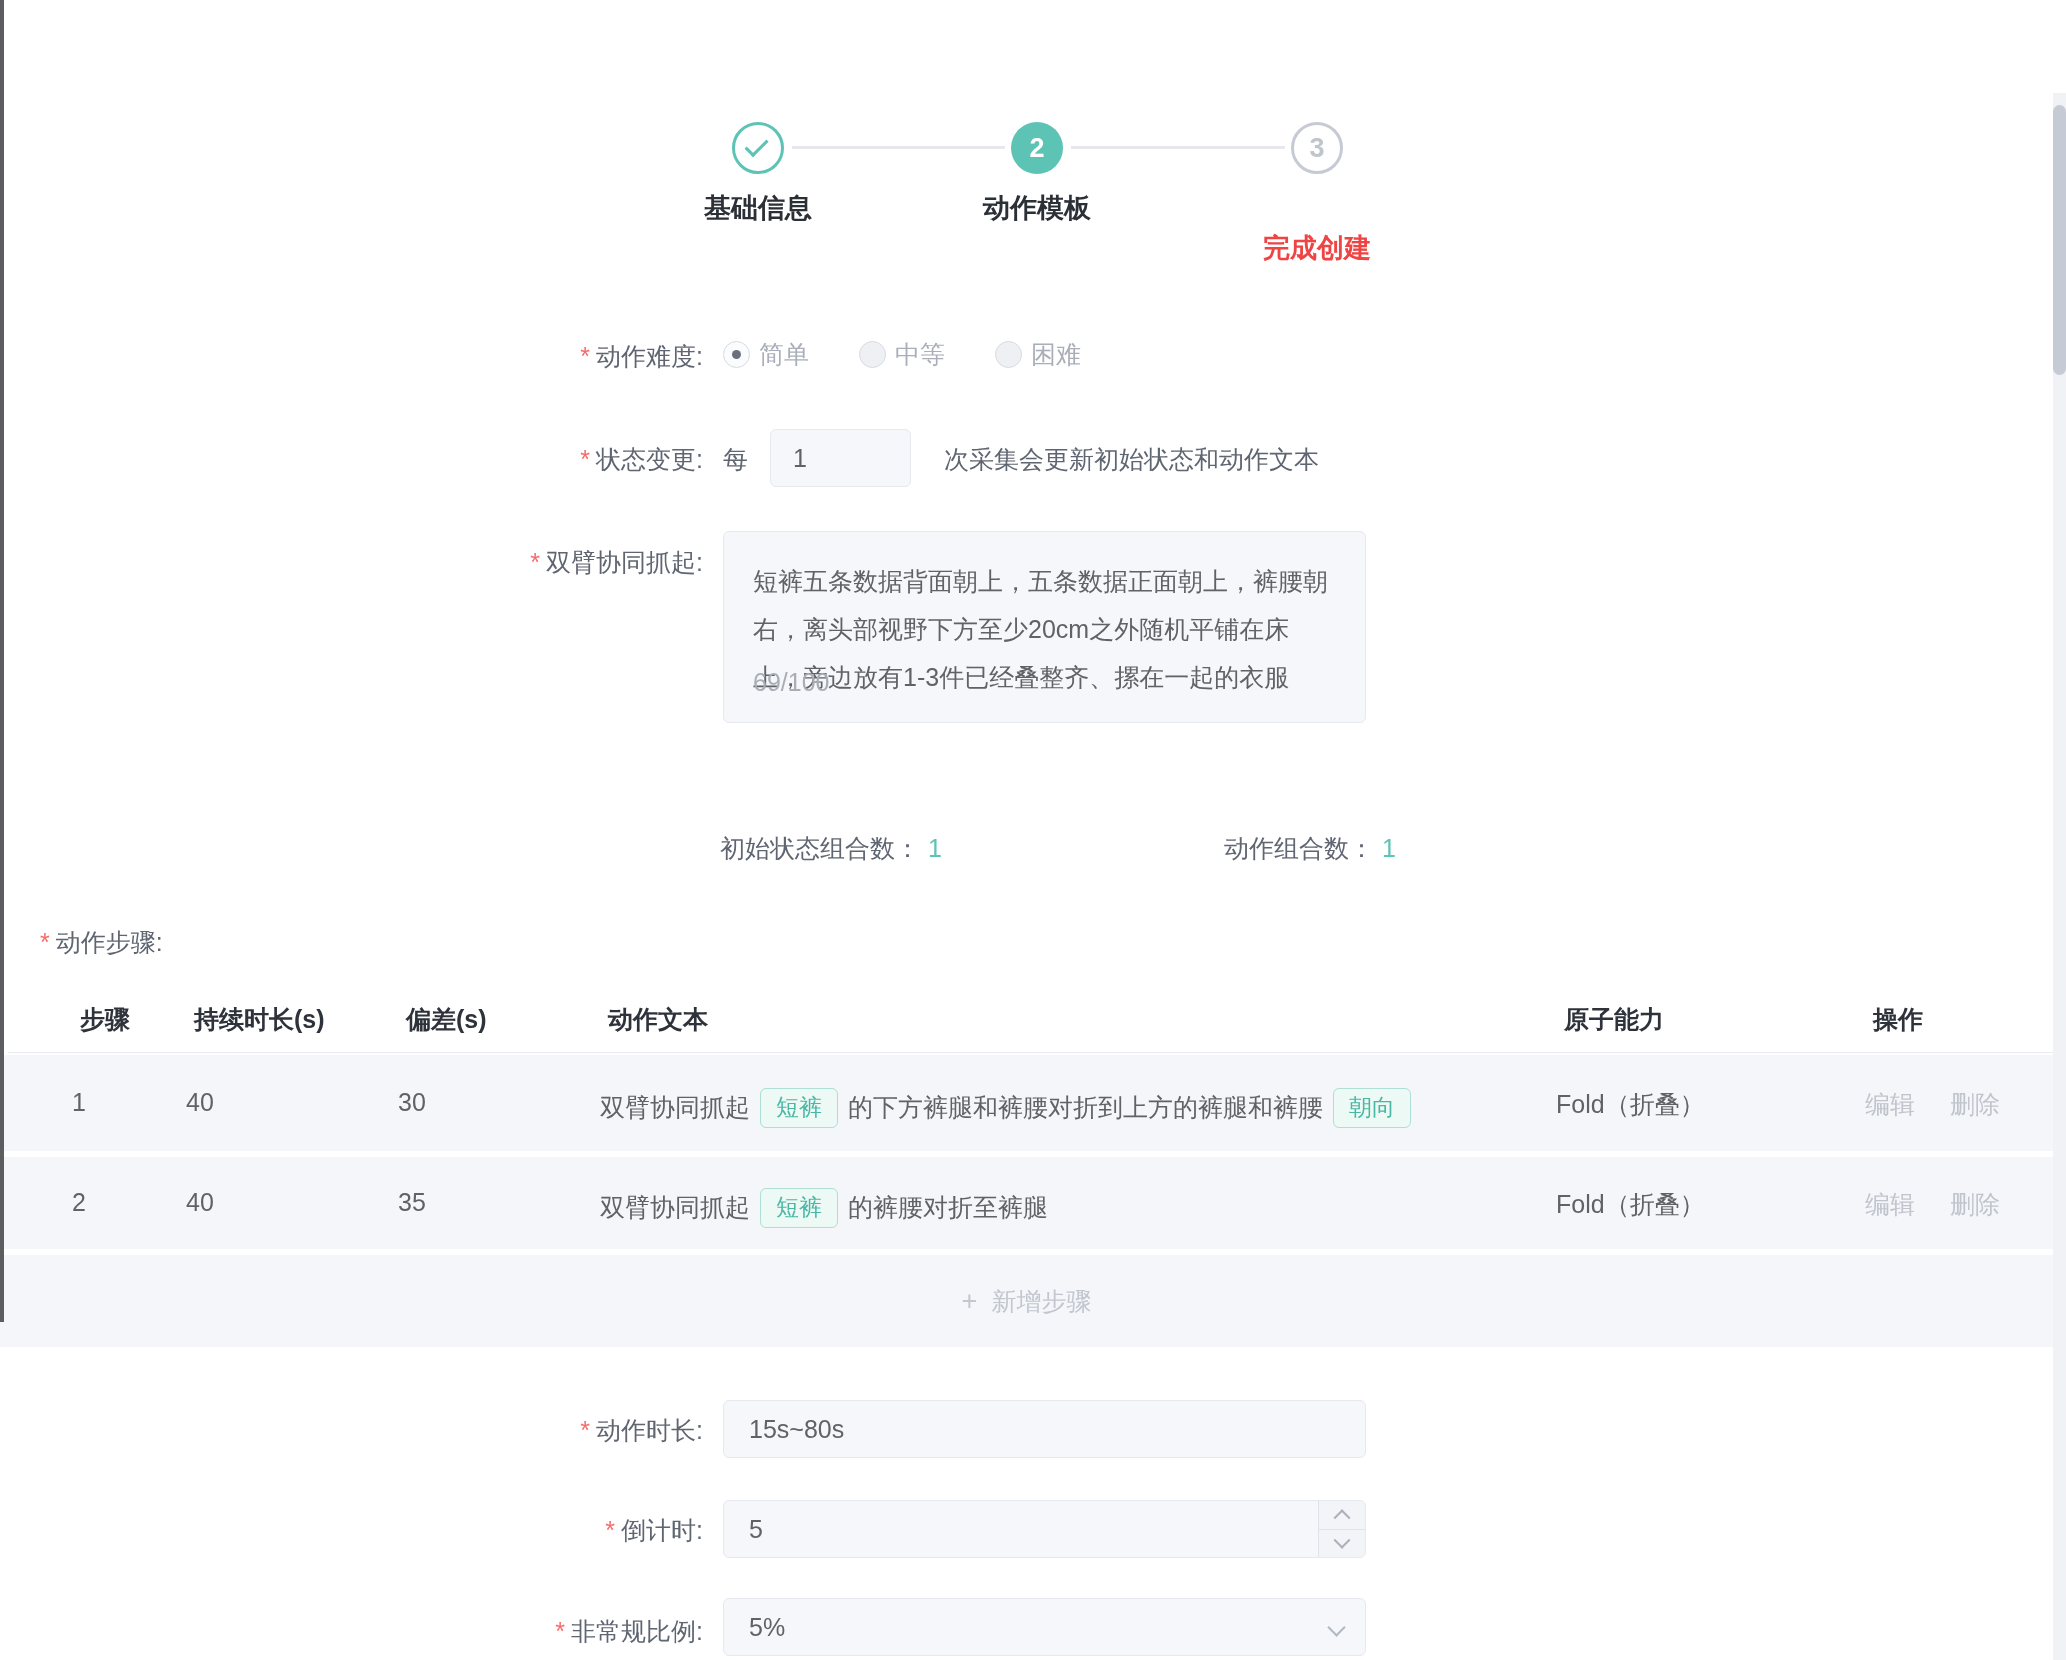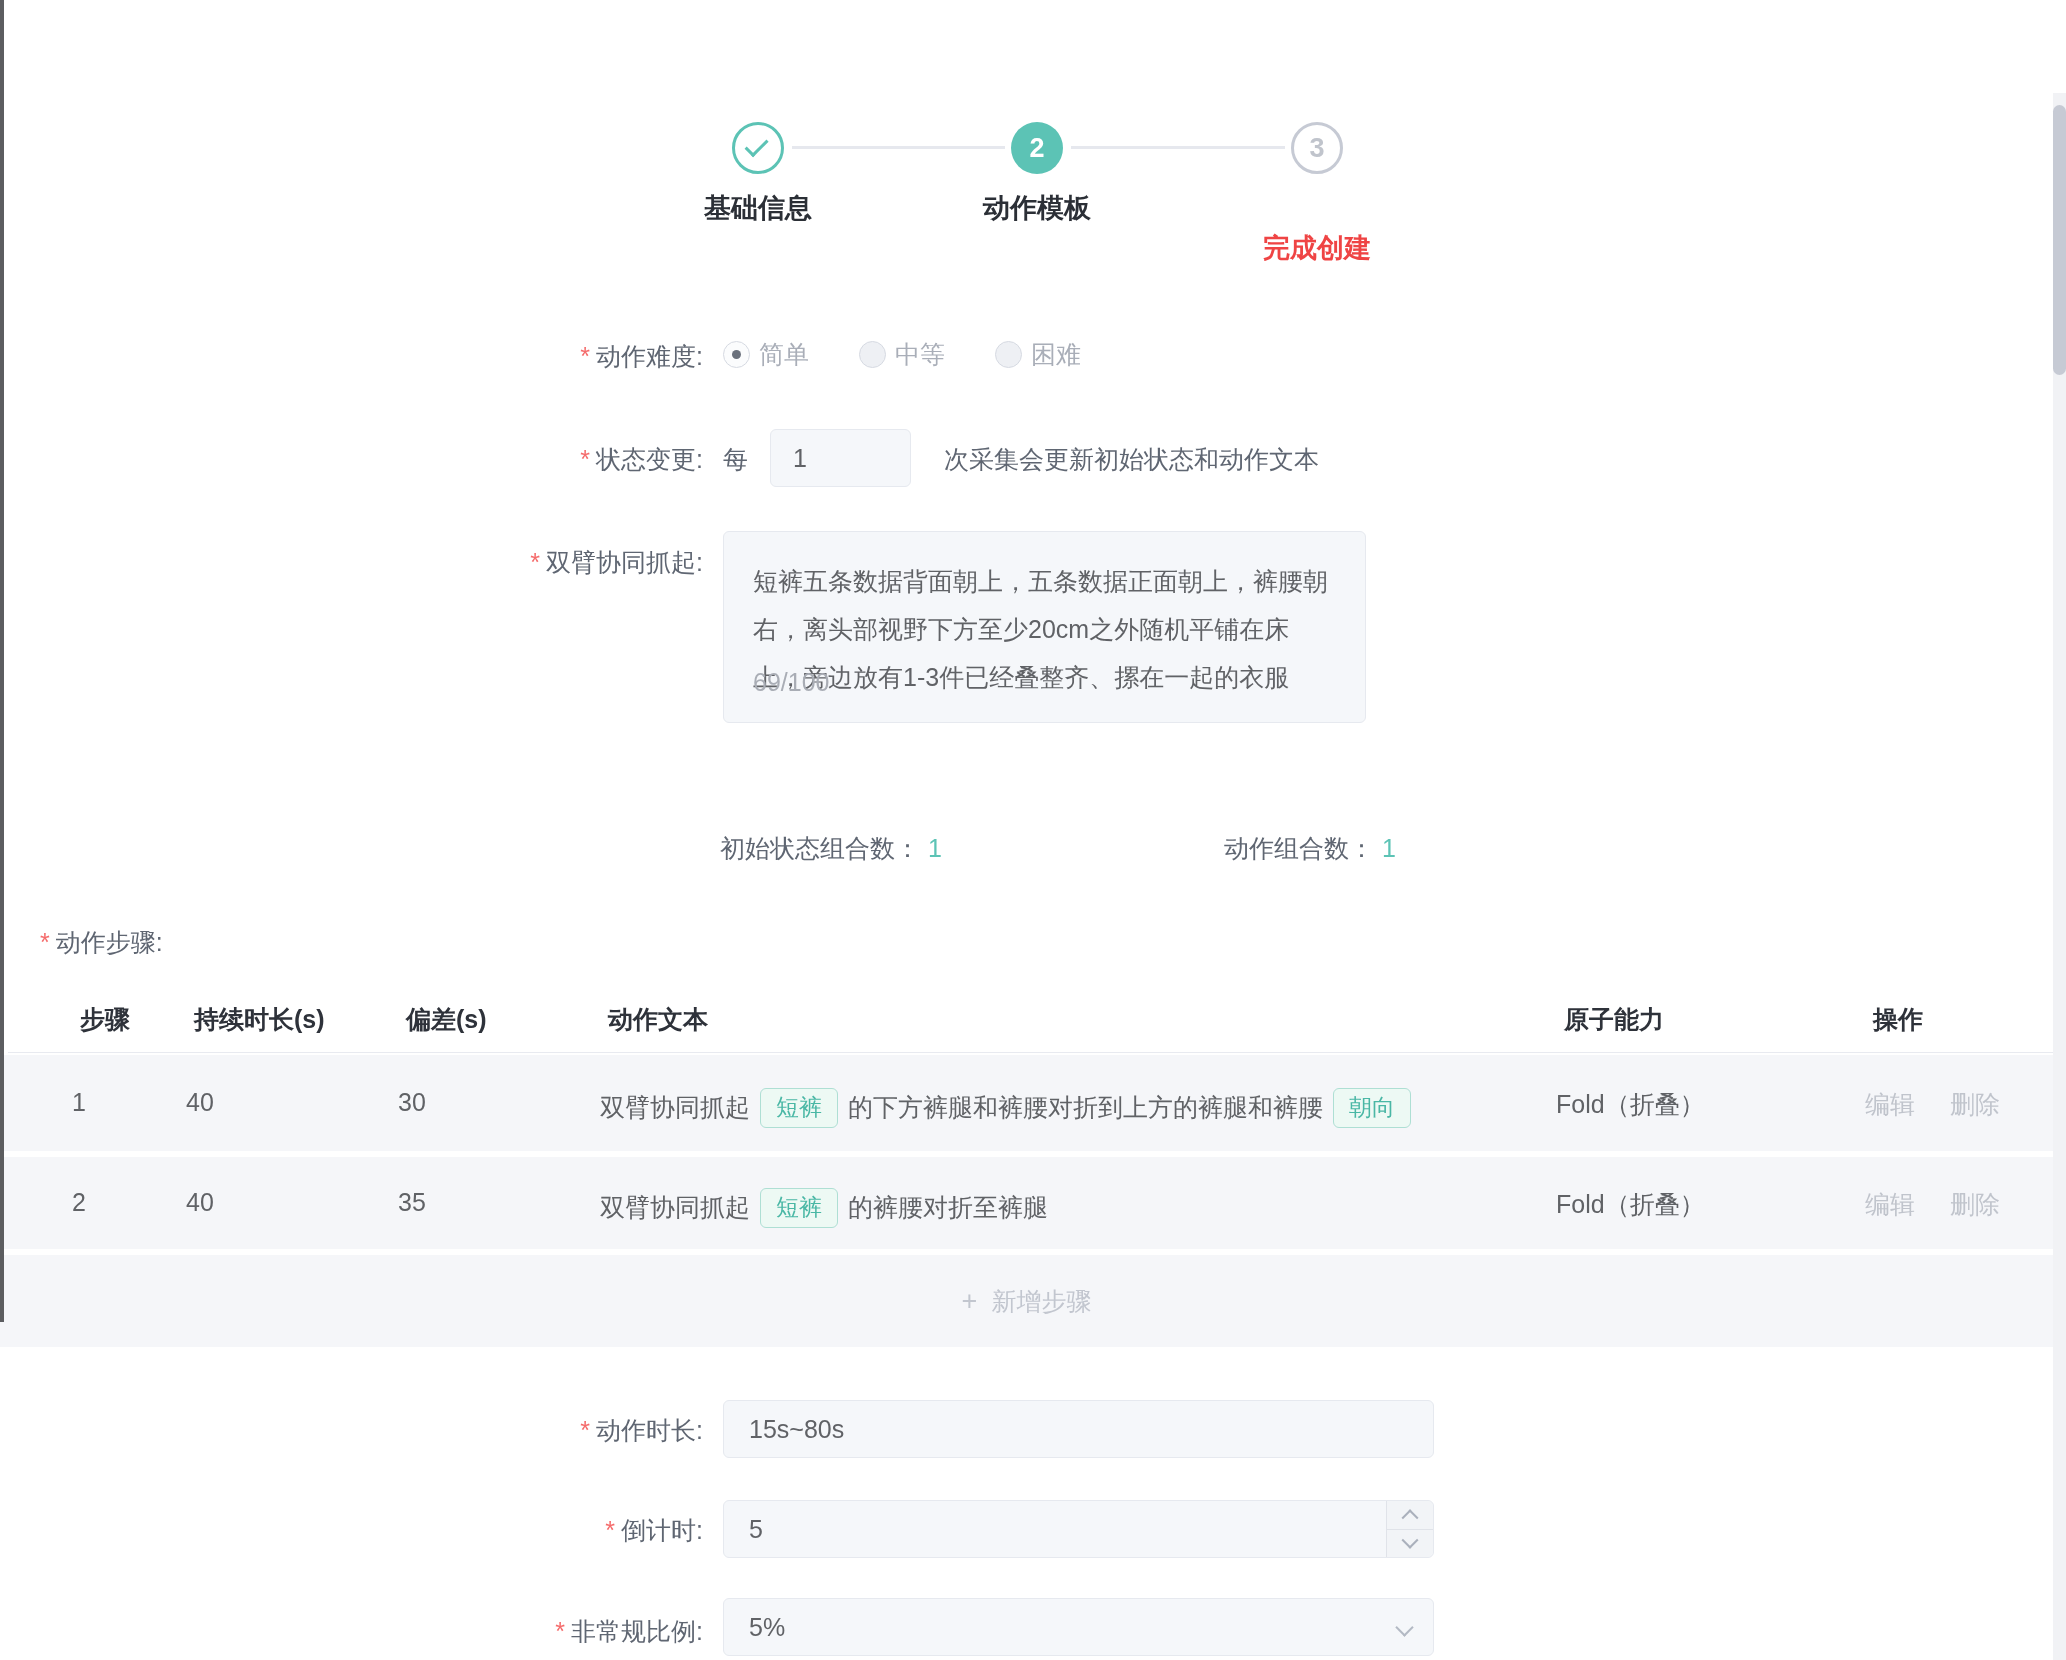--- a/index.html
+++ b/index.html
@@ -74,21 +74,21 @@
   .cell-text { display:flex; align-items:center; gap:10px; }
   .tag { display:inline-block; background:#edf9f4; border:1px solid #aedfd4; color:#4ab7a5;
     border-radius:6px; font-size:23px; padding:5px 15px; line-height:1.2; }
   .op-link { color:#c0c4cc; font-size:25px; }
   .op-del { margin-left:28px; }
   .add-band { position:absolute; left:0; top:1255px; width:2053px; height:92px; background:#f5f6f9;
     display:flex; align-items:center; justify-content:center; font-size:25px; color:#c2c6cf; gap:14px; }
   .add-plus { font-size:27px; color:#c2c6cf; }
 
   
-  .inp-box { width:711px; height:58px; display:flex; align-items:center; padding:0 25px; }
+  .inp-box { width:643px; height:58px; display:flex; align-items:center; padding:0 25px; }
   .dur-box { top:1400px; }
   .cd-box { top:1500px; padding-right:47px; position:absolute; }
   .spinner { position:absolute; right:0; top:0; width:47px; height:56px; border-left:1px solid #e0e3e9; display:flex; flex-direction:column; }
   .spin-btn { flex:1; display:flex; align-items:center; justify-content:center; background:#f2f4f7; }
   .spin-btn:first-child { border-bottom:1px solid #e0e3e9; border-radius:0 6px 0 0; }
   .spin-btn:last-child { border-radius:0 0 6px 0; }
   .chev { width:12px; height:12px; border-right:2px solid #aab0bc; border-bottom:2px solid #aab0bc; }
   .chev-up { transform:rotate(-135deg) translate(-2px,-2px); }
   .chev-dn { transform:rotate(45deg) translate(-2px,-2px); }
   .sel-box { top:1598px; position:absolute; }

